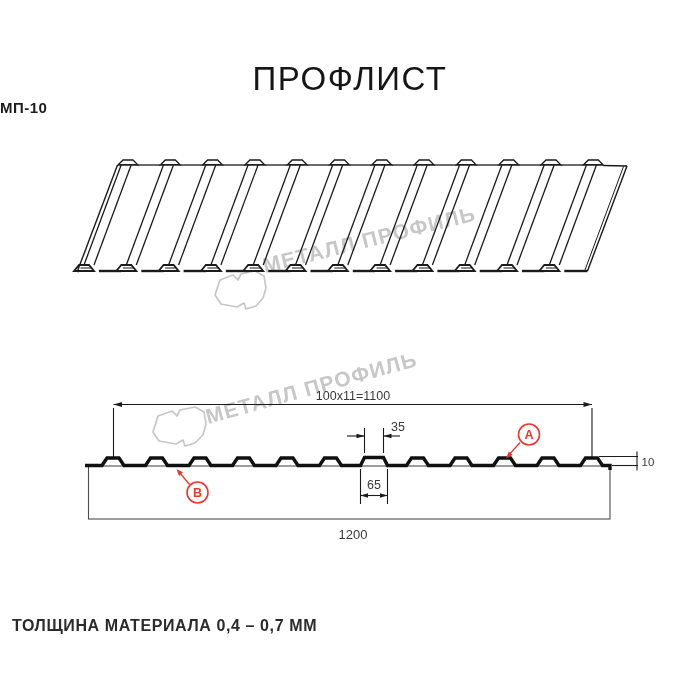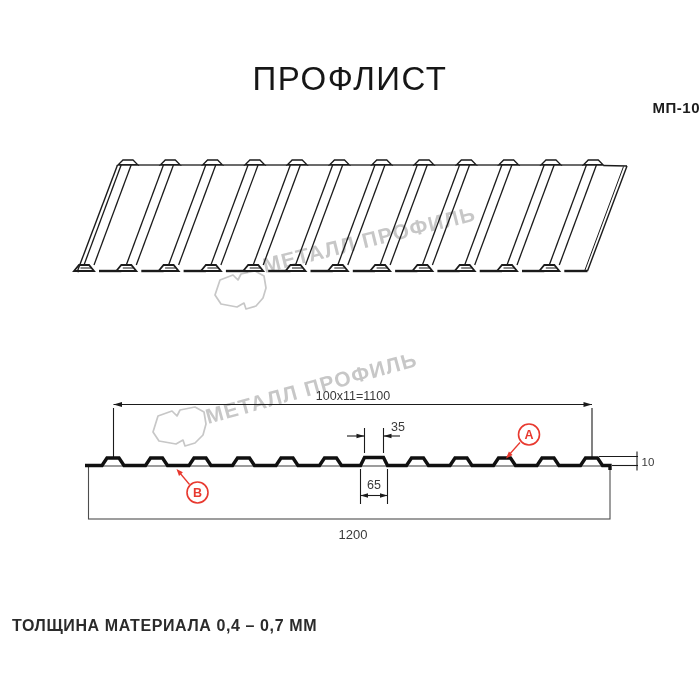--- a/index.html
+++ b/index.html
@@ -6,21 +6,21 @@
     --ink:#1b1b1b; --red:#e8392f; --wm:#c7c7c7; --dim:#3a3a3a; --thin:#4d4d4d;
   }
   *{margin:0;padding:0;box-sizing:border-box;}
   html,body{width:700px;height:700px;background:#ffffff;overflow:hidden;}
   body{font-family:"Liberation Sans",sans-serif;position:relative;}
   .title{
     position:absolute;top:60px;left:0;width:700px;text-align:center;
     font-size:33px;font-weight:400;letter-spacing:1.5px;color:#161616;
   }
   .subtitle{
-    position:absolute;top:99px;left:0;width:700px;text-align:right;
+    position:absolute;top:99px;left:0;width:700px;text-align:left;
     font-size:15px;font-weight:700;letter-spacing:.5px;color:#1c1c1c;
   }
   .caption{
     position:absolute;top:617px;left:12px;width:700px;text-align:left;
     font-size:16px;font-weight:600;letter-spacing:.6px;color:#2b2b2b;
   }
   svg{position:absolute;left:0;display:block;}
   #persp{top:140px;}
   #cross{top:340px;}
   .ln{stroke:var(--ink);fill:none;}

